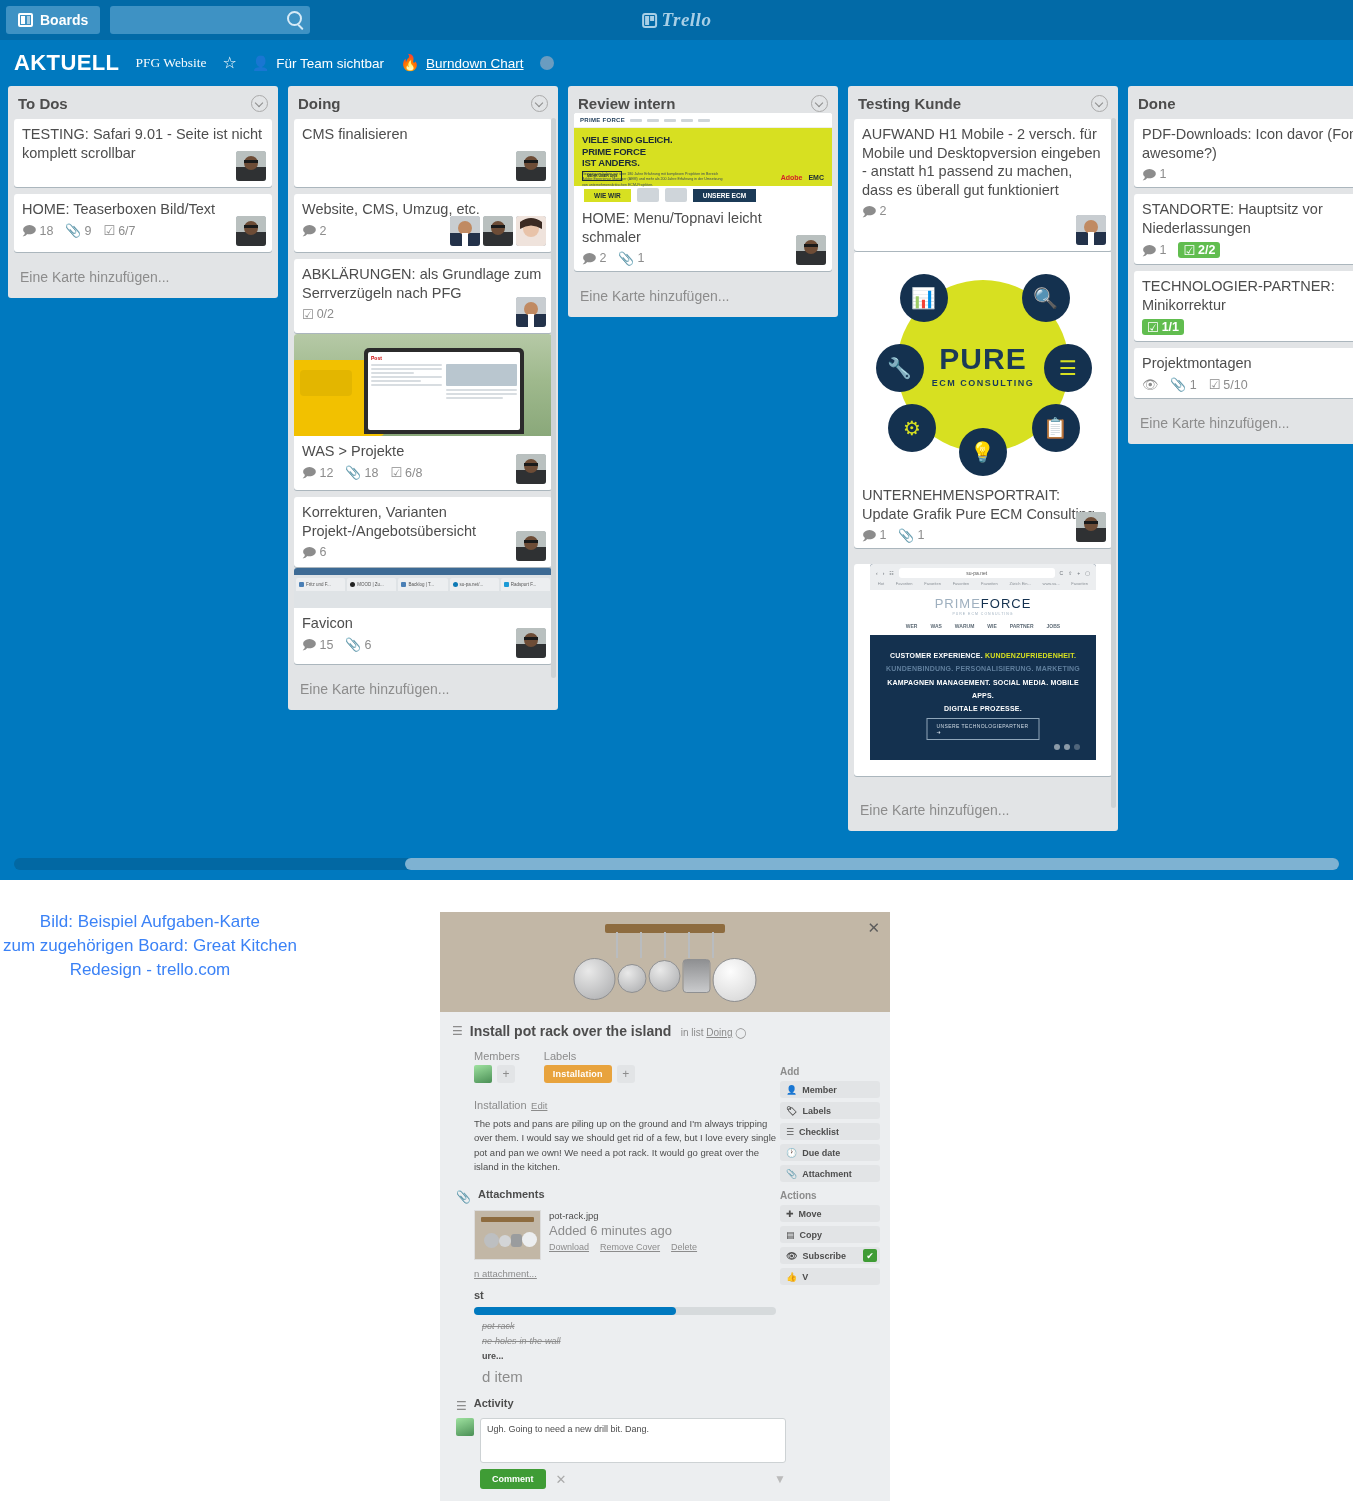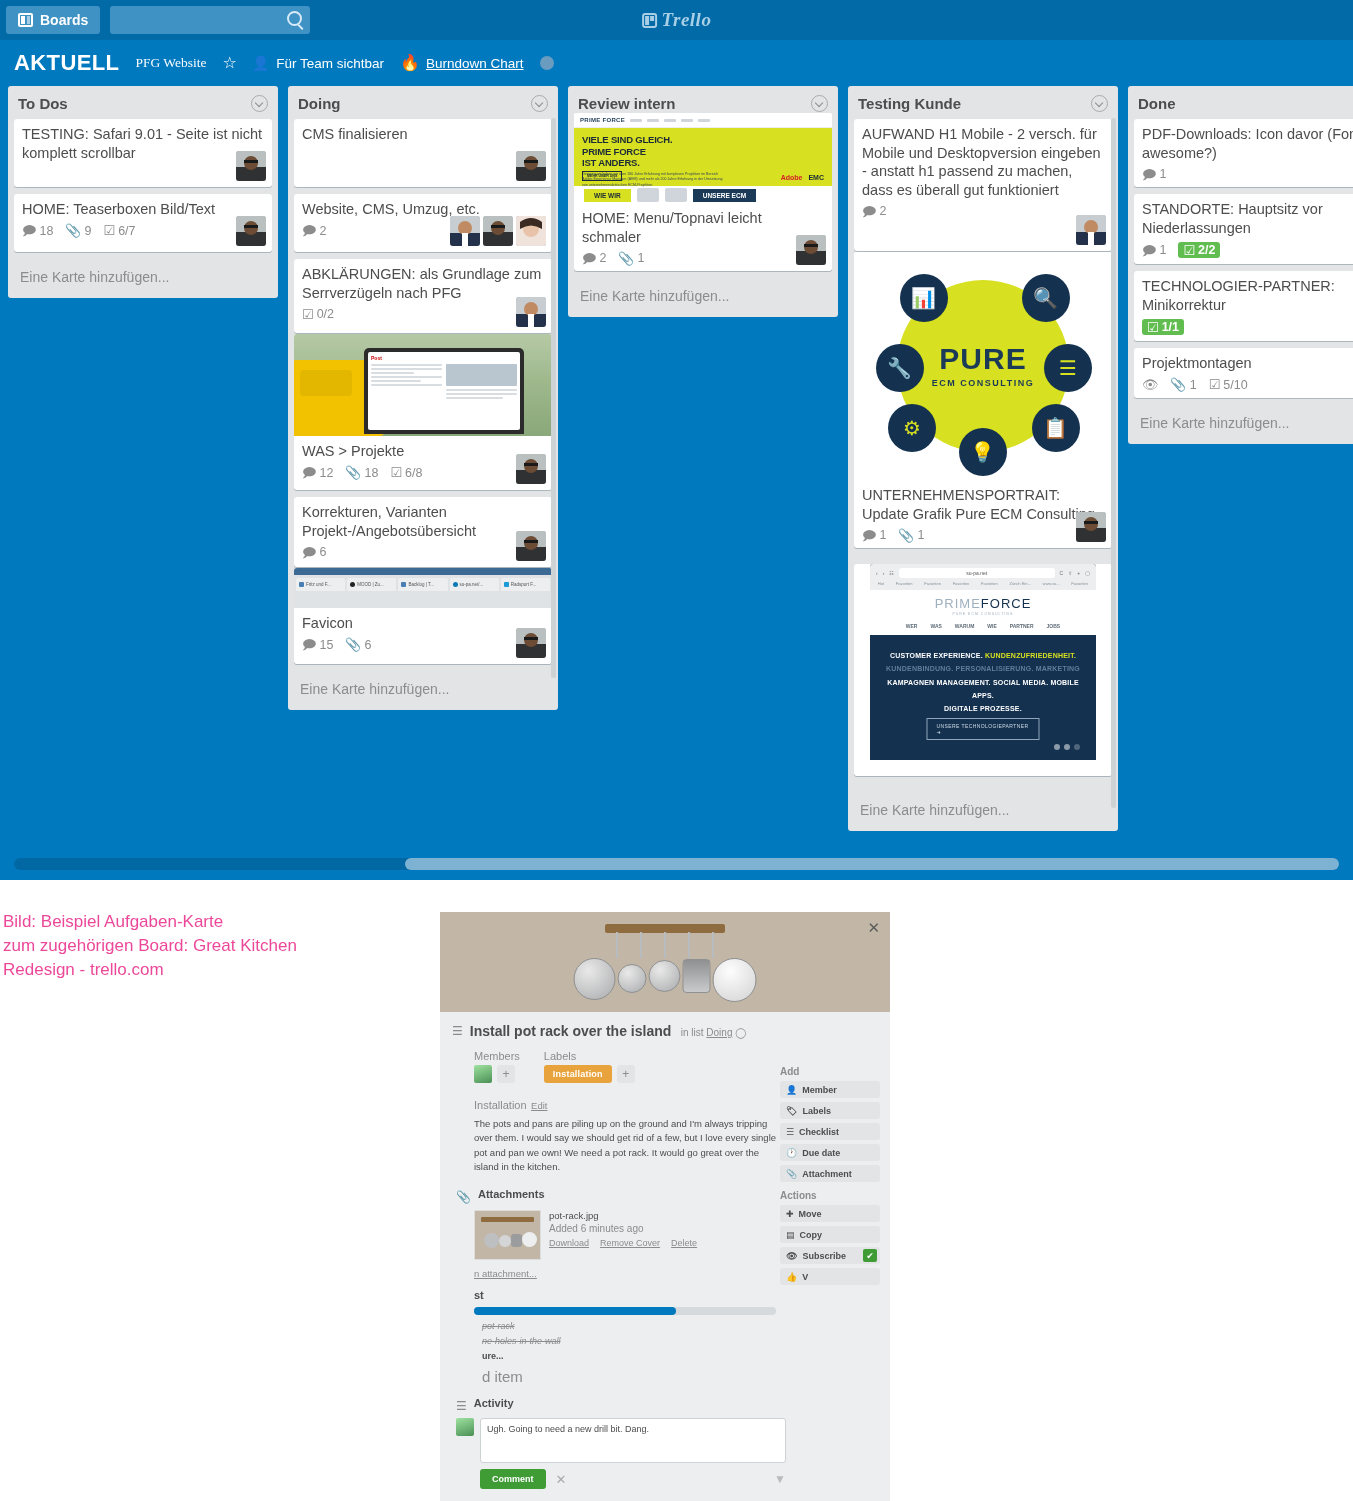--- a/index.html
+++ b/index.html
@@ -117,21 +117,21 @@
   .pfsite-cover .claim .d{color:#5f7e9c;}
   .pfsite-cover .cta{position:absolute;left:50%;bottom:36px;transform:translateX(-50%);border:1px solid #8fa6ba;color:#cfdae4;font-size:5px;padding:4px 9px;letter-spacing:.4px;}
   .pfsite-cover .dots{position:absolute;right:16px;bottom:26px;display:flex;gap:4px;}
   .pfsite-cover .dots i{width:6px;height:6px;border-radius:50%;background:#8b9aa8;display:block;}
   .pfsite-cover .footwhite{position:absolute;left:0;right:0;bottom:0;height:16px;background:#fff;}
 
   .avatar-img{width:100%;height:100%;display:block;}
 
   
   .lower{position:absolute;left:0;top:880px;width:1353px;height:621px;background:#fff;}
-  .caption{position:absolute;left:3px;top:30px;font-size:17px;color:#ec4899;line-height:1.42;}
+  .caption{position:absolute;left:3px;top:30px;font-size:17px;color:#3b82f6;line-height:1.42;text-align:center;}
   .detail-wrap{position:absolute;left:440px;top:32px;width:450px;height:589px;background:#eceef0;overflow:hidden;}
   .detail-cover{height:100px;background:#c2b7a6;position:relative;}
   .rack{position:absolute;left:50%;top:12px;transform:translateX(-50%);width:120px;}
   .rack .bar{height:9px;background:#8e6c3f;border-radius:2px;}
   .rack .hooks{display:flex;justify-content:space-around;margin-top:-1px;}
   .rack .hooks i{display:block;width:1.5px;height:26px;background:#b9bcbf;}
   .pans{position:absolute;left:50%;top:46px;transform:translateX(-50%);display:flex;align-items:flex-start;gap:2px;}
   .pan{border-radius:50%;background:radial-gradient(circle at 35% 30%,#e9e9e9,#a9aaac);border:1px solid #8f9092;}
   .close-x{position:absolute;right:10px;top:8px;color:#5c5c5c;font-size:15px;cursor:pointer;line-height:1;}
   .detail-body{padding:10px 12px;position:relative;}
@@ -141,21 +141,21 @@
   .d-sub{font-size:10px;color:#8c8c8c;font-weight:normal;margin-left:5px;}
   .d-sub u{cursor:pointer;}
   .d-sec-label{font-size:11px;color:#8c8c8c;margin-bottom:3px;}
   .d-pill{background:#e2e4e6;border-radius:3px;height:18px;width:18px;display:inline-flex;align-items:center;justify-content:center;color:#8c8c8c;font-size:12px;cursor:pointer;}
   .label-chip{background:#e8a33d;color:#fff;font-size:9px;font-weight:bold;border-radius:3px;padding:4px 9px;letter-spacing:.2px;}
   .d-desc{font-size:9.5px;color:#4d4d4d;line-height:1.5;margin-top:4px;width:310px;}
   .d-link{color:#8c8c8c;text-decoration:underline;font-size:9.5px;cursor:pointer;}
   .att-row{display:flex;gap:8px;margin-top:6px;}
   .att-thumb{width:65px;height:48px;background:#c2b7a6;border:1px solid #ddd;position:relative;overflow:hidden;flex:0 0 auto;}
   .att-name{font-size:9.5px;color:#4d4d4d;}
-  .att-meta{font-size:10px;color:#8c8c8c;margin-top:2px;}
+  .att-meta{font-size:13px;color:#8c8c8c;margin-top:2px;}
   .att-actions{display:flex;gap:11px;margin-top:4px;font-size:9px;color:#8c8c8c;}
   .att-actions span{text-decoration:underline;cursor:pointer;}
   .sidebar-col{position:absolute;right:10px;top:46px;width:100px;}
   .sb-head{font-size:10px;font-weight:bold;color:#8c8c8c;margin:8px 0 4px 0;}
   .sb-btn{background:#e2e4e6;border-radius:3px;height:17px;display:flex;align-items:center;gap:5px;padding:0 6px;font-size:9px;font-weight:bold;color:#4d4d4d;margin-bottom:4px;cursor:pointer;position:relative;}
   .sb-btn .gchk{position:absolute;right:3px;top:2px;background:#3f9c35;color:#fff;width:14px;height:13px;border-radius:2px;display:flex;align-items:center;justify-content:center;font-size:9px;}
   .chk-progress{height:8px;background:#d6dadc;border-radius:4px;position:relative;margin:6px 0;}
   .chk-progress i{position:absolute;left:0;top:0;bottom:0;border-radius:4px;background:#0079bf;}
   .chk-item{font-size:9px;color:#8c8c8c;margin:5px 0 0 26px;font-style:italic;text-decoration:line-through;}
   .chk-item.open{font-style:normal;text-decoration:none;color:#4d4d4d;font-weight:bold;}

